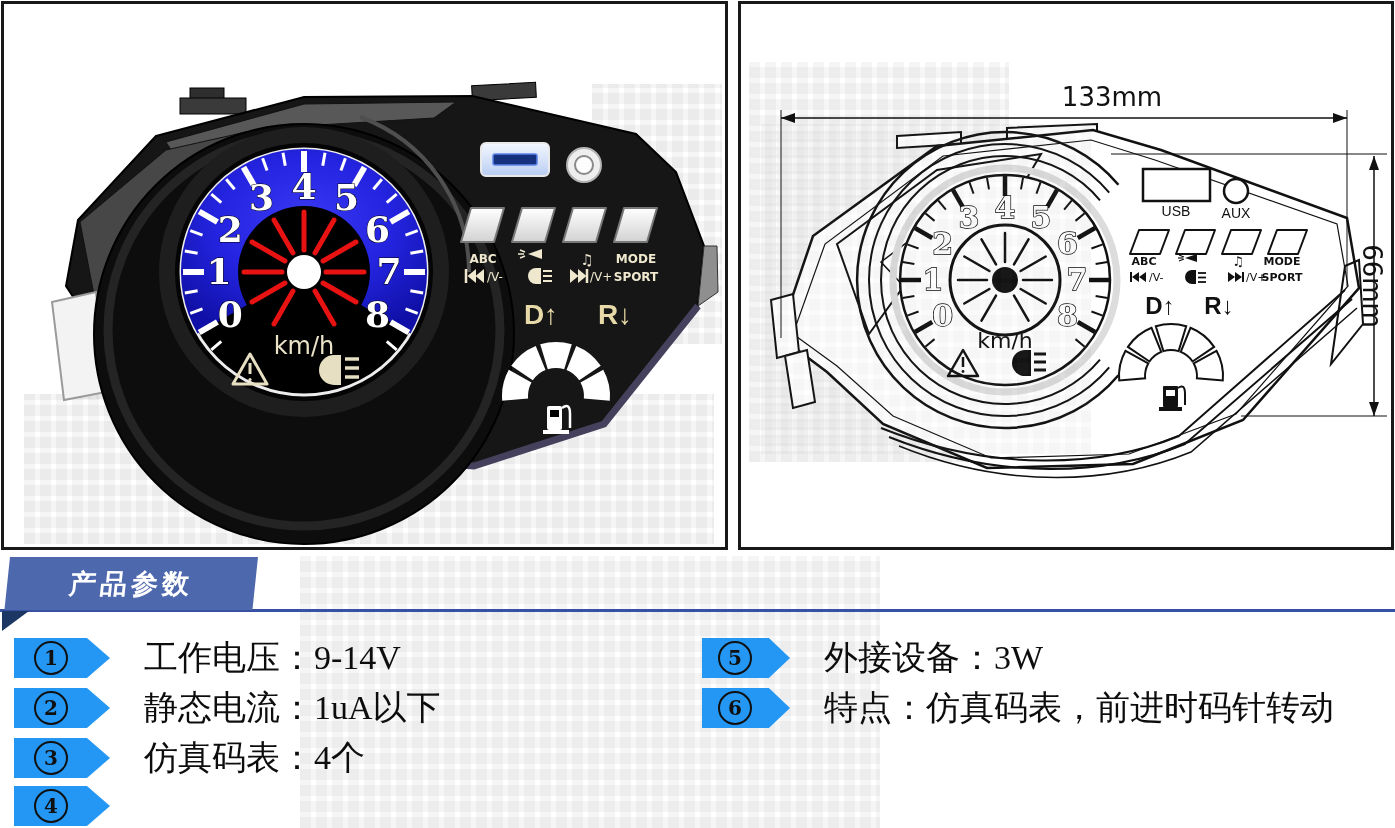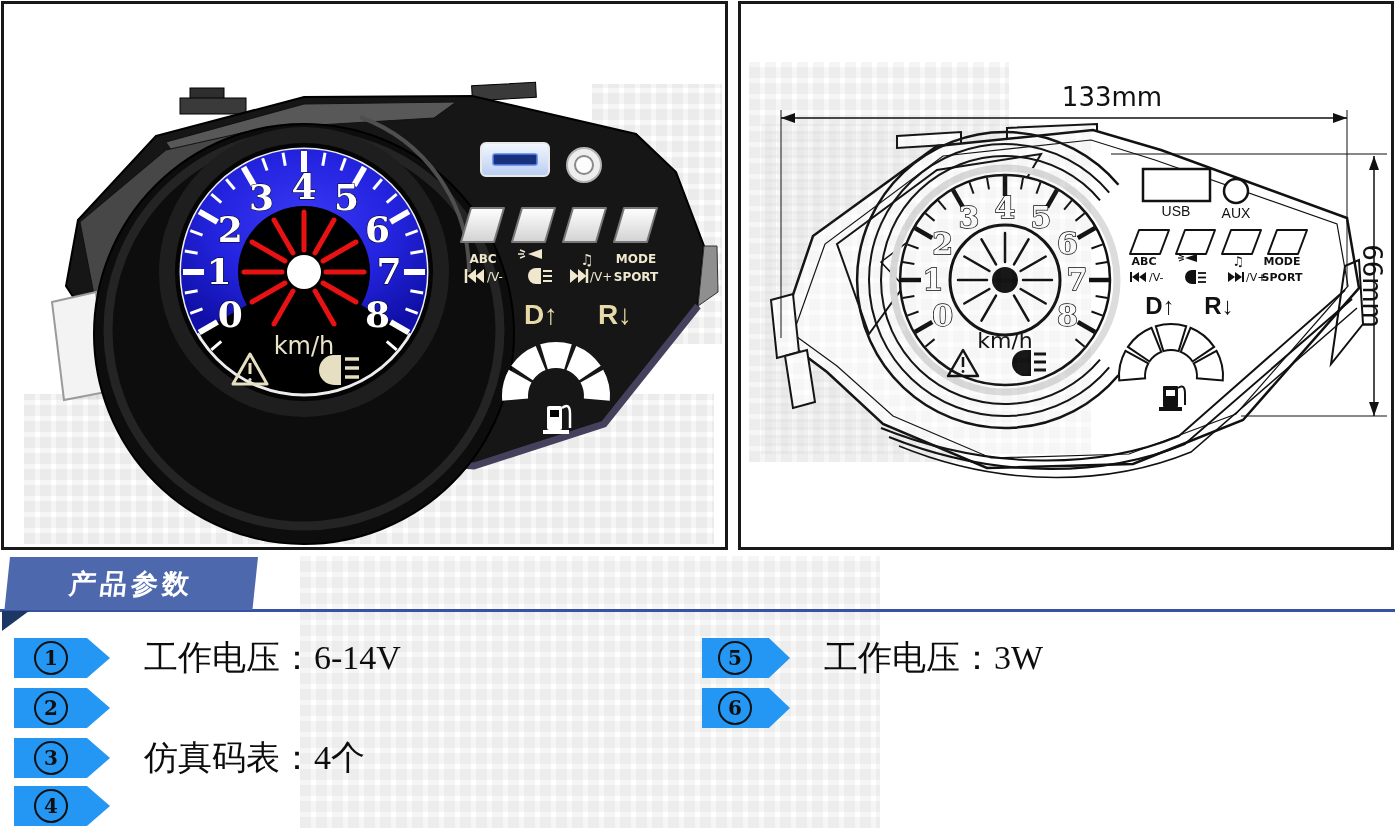--- a/index.html
+++ b/index.html
@@ -386,41 +386,43 @@
 <div class="rule"></div>
 <div class="banner">
   <span>产品参数</span>
 </div>
 <div class="fold"></div>
 
 <div class="item" style="left:14px;top:638px">
   <div class="arrow w1">
       <span class="cnum">1</span>
     </div>
-  <span class="txt">工作电压：6-14V</span>
+  <span class="txt">工作电压：9-14V</span>
 </div>
 <div class="item" style="left:14px;top:688px">
   <div class="arrow w1">
       <span class="cnum">2</span>
     </div>
+  <span class="txt">静态电流：1uA以下</span>
 </div>
 <div class="item" style="left:14px;top:738px">
   <div class="arrow w1">
       <span class="cnum">3</span>
     </div>
   <span class="txt">仿真码表：4个</span>
 </div>
 <div class="item" style="left:14px;top:786px">
   <div class="arrow w1">
       <span class="cnum">4</span>
     </div>
 </div>
 <div class="item" style="left:702px;top:638px">
   <div class="arrow w2">
       <span class="cnum">5</span>
     </div>
-  <span class="txt">工作电压：3W</span>
+  <span class="txt">外接设备：3W</span>
 </div>
 <div class="item" style="left:702px;top:688px">
   <div class="arrow w2">
       <span class="cnum">6</span>
     </div>
+  <span class="txt">特点：仿真码表，前进时码针转动</span>
 </div>
 
 </body></html>

